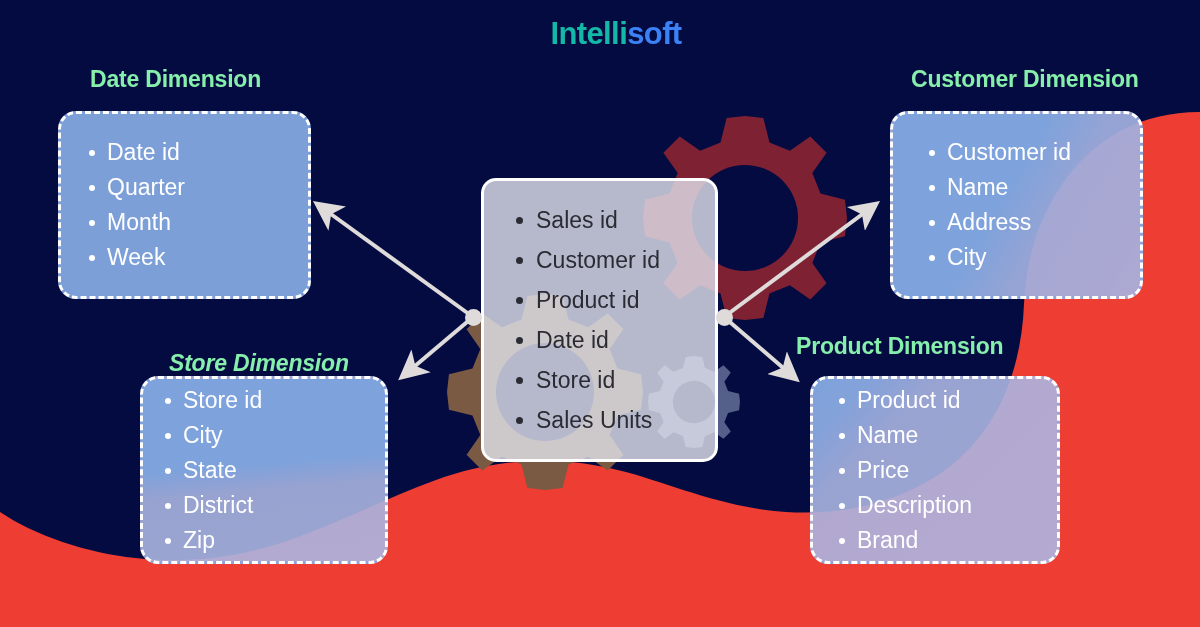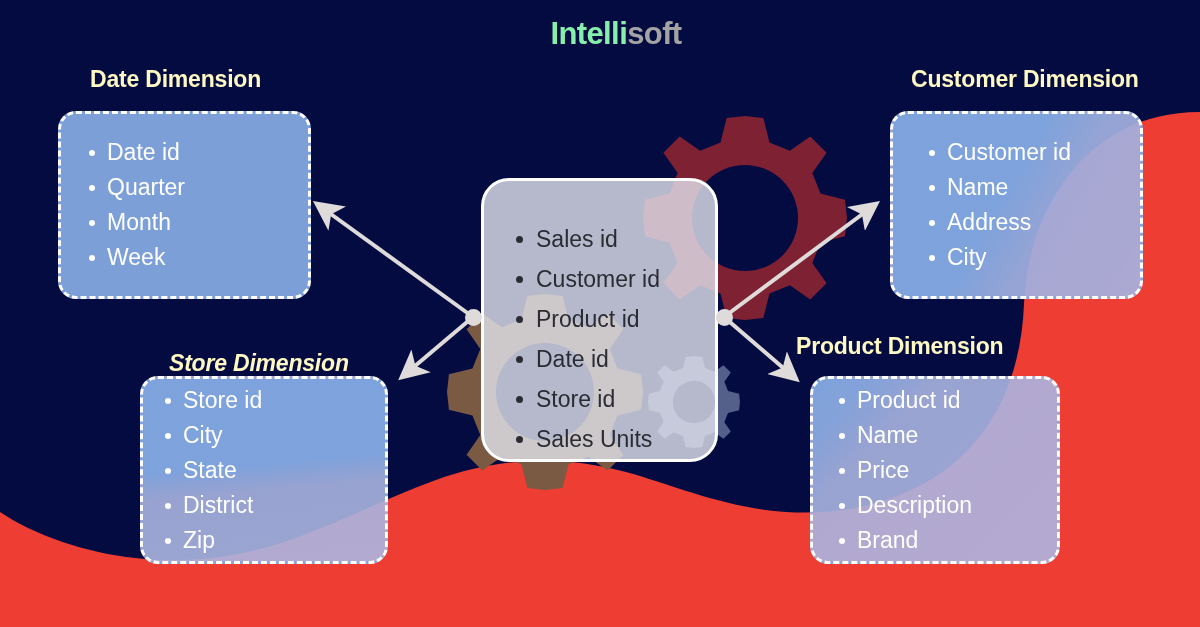--- a/index.html
+++ b/index.html
@@ -17,27 +17,27 @@
   #gear-svg{z-index:2;}
   #arrow-svg{z-index:5;}
 
   
   #logo{
     position:absolute;left:0;top:18px;width:1200px;
     text-align:center;z-index:8;
     font-size:31px;font-weight:bold;letter-spacing:-0.6px;
     line-height:1;
   }
-  #logo .a{color:#86efac;margin-left:32px;}
-  #logo .b{color:#a3a3a3;}
+  #logo .a{color:#14b8a6;margin-left:32px;}
+  #logo .b{color:#3b82f6;}
 
   
   .sec-title{
     position:absolute;z-index:8;
-    color:#fef9c3;font-size:23px;font-weight:bold;
+    color:#86efac;font-size:23px;font-weight:bold;
     letter-spacing:-0.2px;white-space:nowrap;text-align:center;
   }
 
   
   .dim-box{
     position:absolute;z-index:4;
     box-sizing:border-box;
     border:3px dashed #FFFFFF;
     border-radius:18px;
     background:rgba(133,171,228,0.93);
@@ -54,23 +54,23 @@
   .dim-box li::before{
     content:"";position:absolute;left:-18px;top:15px;
     width:6px;height:6px;border-radius:50%;background:#FFFFFF;
   }
 
   
   #fact-box{
     position:absolute;z-index:4;
     box-sizing:border-box;
     border:3px solid #FFFFFF;
-    border-radius:28px;
+    border-radius:15px;
     background:rgba(226,229,238,0.80);
-    display:flex;align-items:flex-end;
+    display:flex;align-items:center;
   }
   #fact-box ul{margin:0;padding:0 0 0 52px;list-style:none;width:100%;}
   #fact-box li{
     position:relative;
     color:#2B2B33;font-size:23px;line-height:40px;white-space:nowrap;
   }
   #fact-box li::before{
     content:"";position:absolute;left:-20px;top:17px;
     width:7px;height:7px;border-radius:50%;background:#2B2B33;
   }

